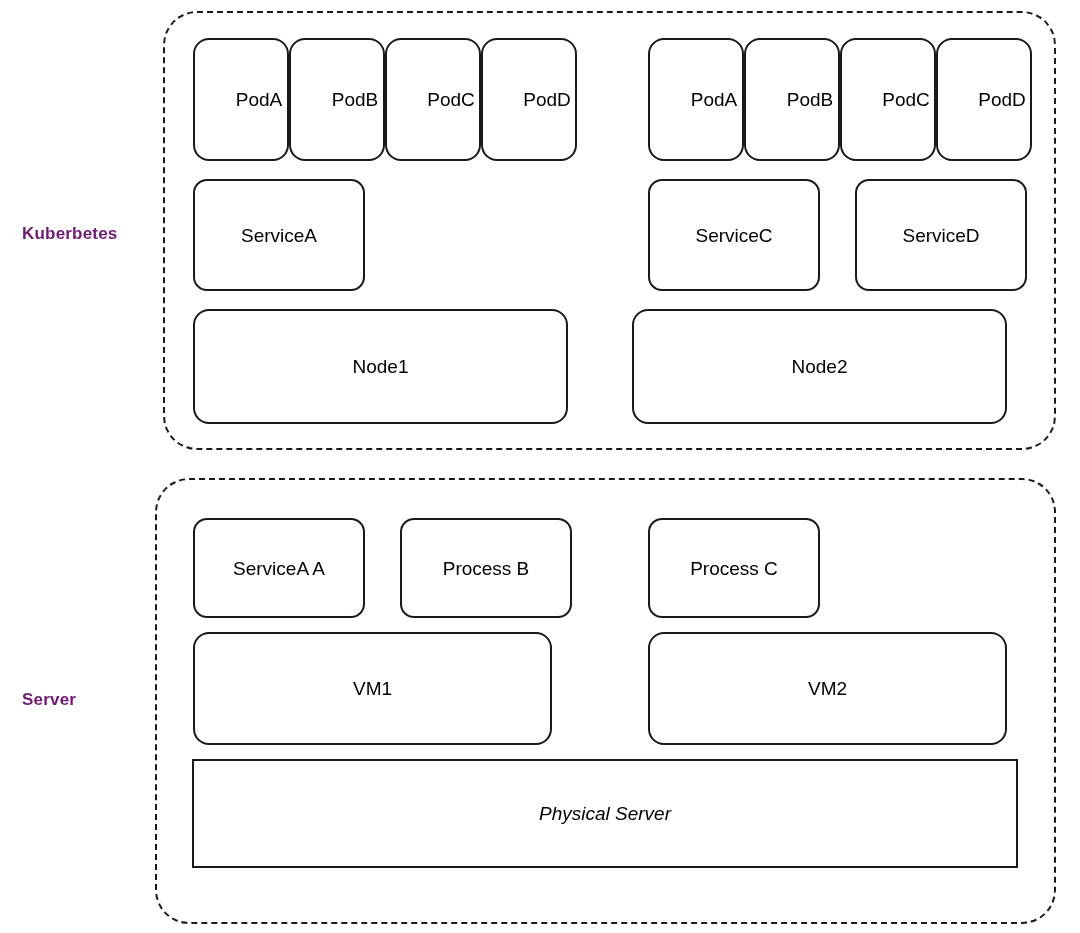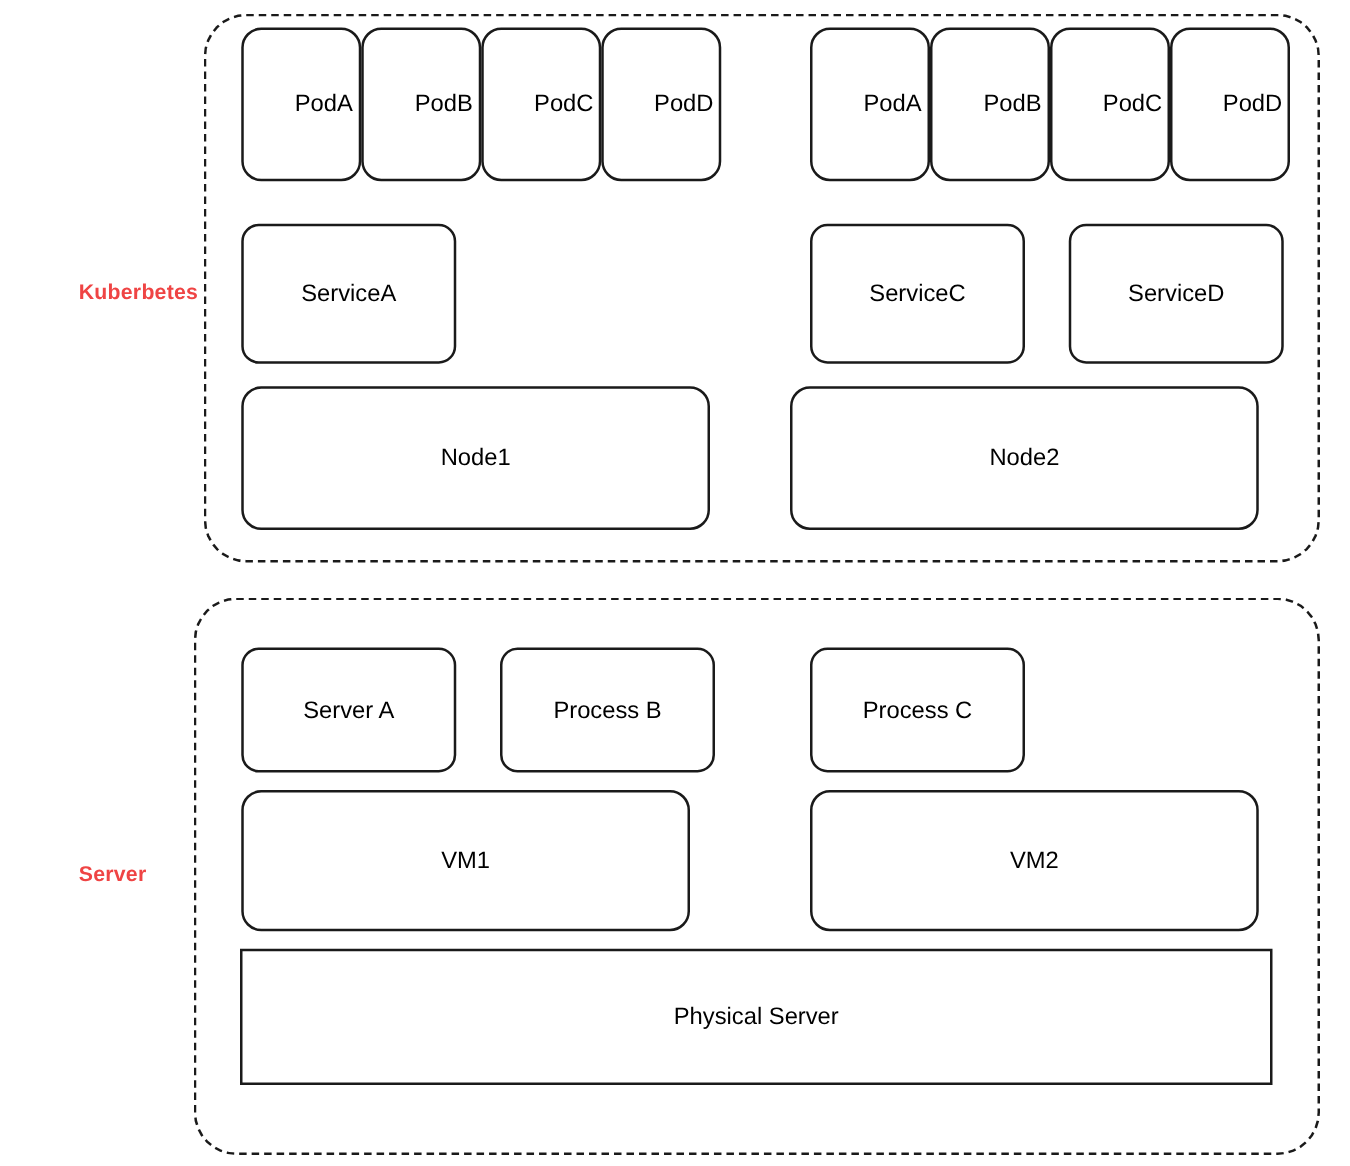--- a/index.html
+++ b/index.html
@@ -18,25 +18,24 @@
     height: 933px;
     background: #ffffff;
     overflow: hidden;
   }
 
   
   .section-label {
     position: absolute;
     font-weight: bold;
     font-size: 17px;
-    color: #ef4444;
+    color: #701a75;
     letter-spacing: 0.2px;
     white-space: nowrap;
     text-align: left;
-    margin-left: 41px;
   }
   #label-kubernetes { left: 22px; top: 224px; }
   #label-server     { left: 22px; top: 690px; }
 
   
   .dashed-group {
     position: absolute;
     box-sizing: border-box;
     border: 2.5px dashed #1a1a1a;
     border-radius: 34px;
@@ -65,25 +64,26 @@
     display: flex;
     align-items: center;
     justify-content: center;
     color: #000000;
     font-size: 19px;
     line-height: 1;
     text-align: center;
   }
   .node-box.square-corners {
     border-radius: 0;
+    font-style: italic;
   }
 
   
   .pod-box {
-    top: 22px;
+    top: 38px;
     width: 96px;
     height: 123px;
     border-radius: 16px;
     padding-left: 36px;
   }
 
   .service-box {
     top: 179px;
     width: 172px;
     height: 112px;
@@ -142,21 +142,21 @@
   <div class="node-box service-box" style="left:855px;">ServiceD</div>
   <div class="node-box service-box" style="left:648px;">ServiceC</div>
 
   <div class="node-box node-wide-box" style="left:193px;">Node1</div>
   <div class="node-box node-wide-box" style="left:632px;">Node2</div>
 
   <div class="section-label" id="label-server">Server</div>
 
   <div class="dashed-group" id="group-server"></div>
 
-  <div class="node-box process-box" style="left:193px;">Server A</div>
+  <div class="node-box process-box" style="left:193px;">ServiceA A</div>
   <div class="node-box process-box" style="left:648px;">Process C</div>
   <div class="node-box process-box" style="left:400px;">Process B</div>
 
   <div class="node-box vm-box" style="left:193px;">VM1</div>
   <div class="node-box vm-box" style="left:648px;">VM2</div>
 
   <div class="node-box square-corners" id="box-physical-server">Physical Server</div>
 
 </div>
 

